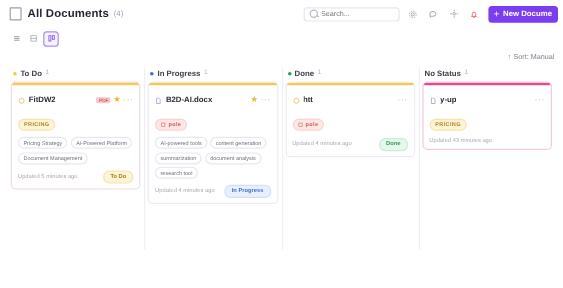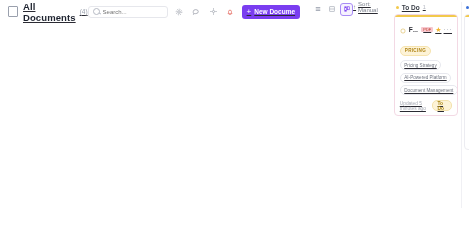--- a/index.html
+++ b/index.html
@@ -3,21 +3,21 @@
 <meta charset="utf-8">
 <style>
   html,body{margin:0;padding:0;}
   body{
     width:469px;height:220px;overflow:hidden;
     background:#ffffff;
     font-family:"Liberation Sans",sans-serif;
     color:#2b2b33;
     -webkit-font-smoothing:antialiased;
   }
-  .app{width:469px;height:220px;position:relative;display:flex;flex-direction:row;text-decoration:underline;}
+  .app{width:469px;height:220px;position:relative;display:flex;flex-direction:column;}
 
   
   .topbar{height:23px;display:flex;align-items:center;padding:0 4px 0 8px;box-sizing:border-box;}
   .doc-icon{width:8px;height:9px;border:1px solid #9aa0ad;border-radius:1px;margin-right:5px;flex:none;}
   .page-title{font-size:9.5px;font-weight:700;color:#1f2430;letter-spacing:.1px;}
   .page-count{font-size:6.5px;color:#9aa0ad;margin-left:4px;}
   .topbar-right{margin-left:auto;display:flex;align-items:center;gap:6px;padding-right:0;}
 
   .search{
     width:80px;height:12px;border:1px solid #e6e7ec;border-radius:3px;background:#fff;

